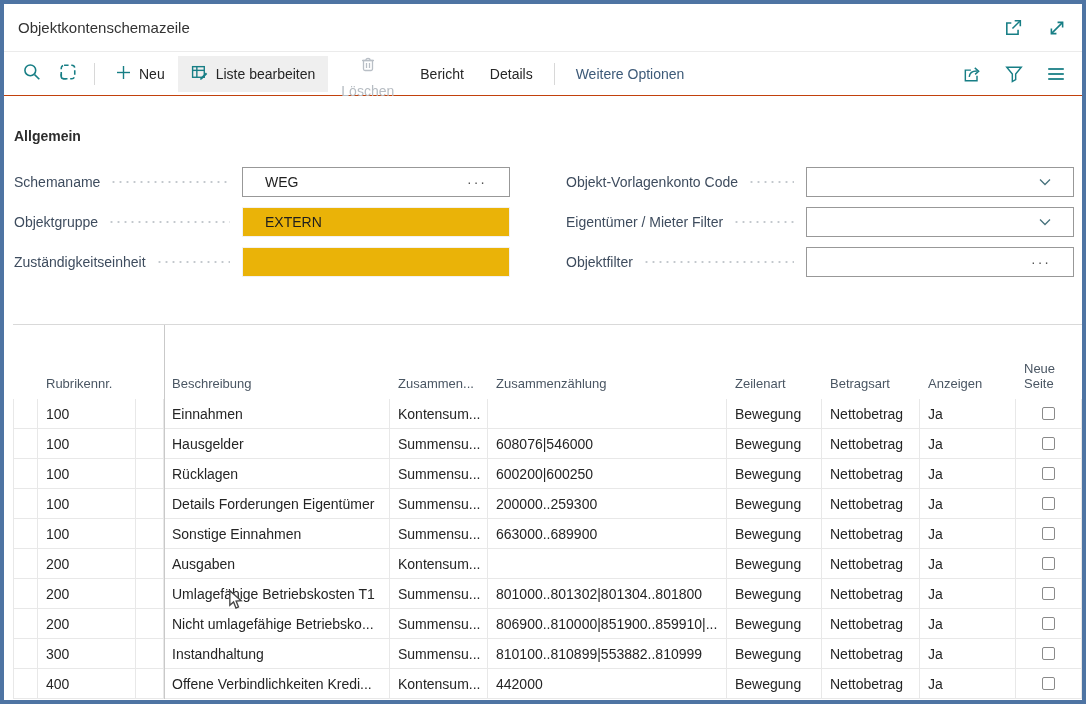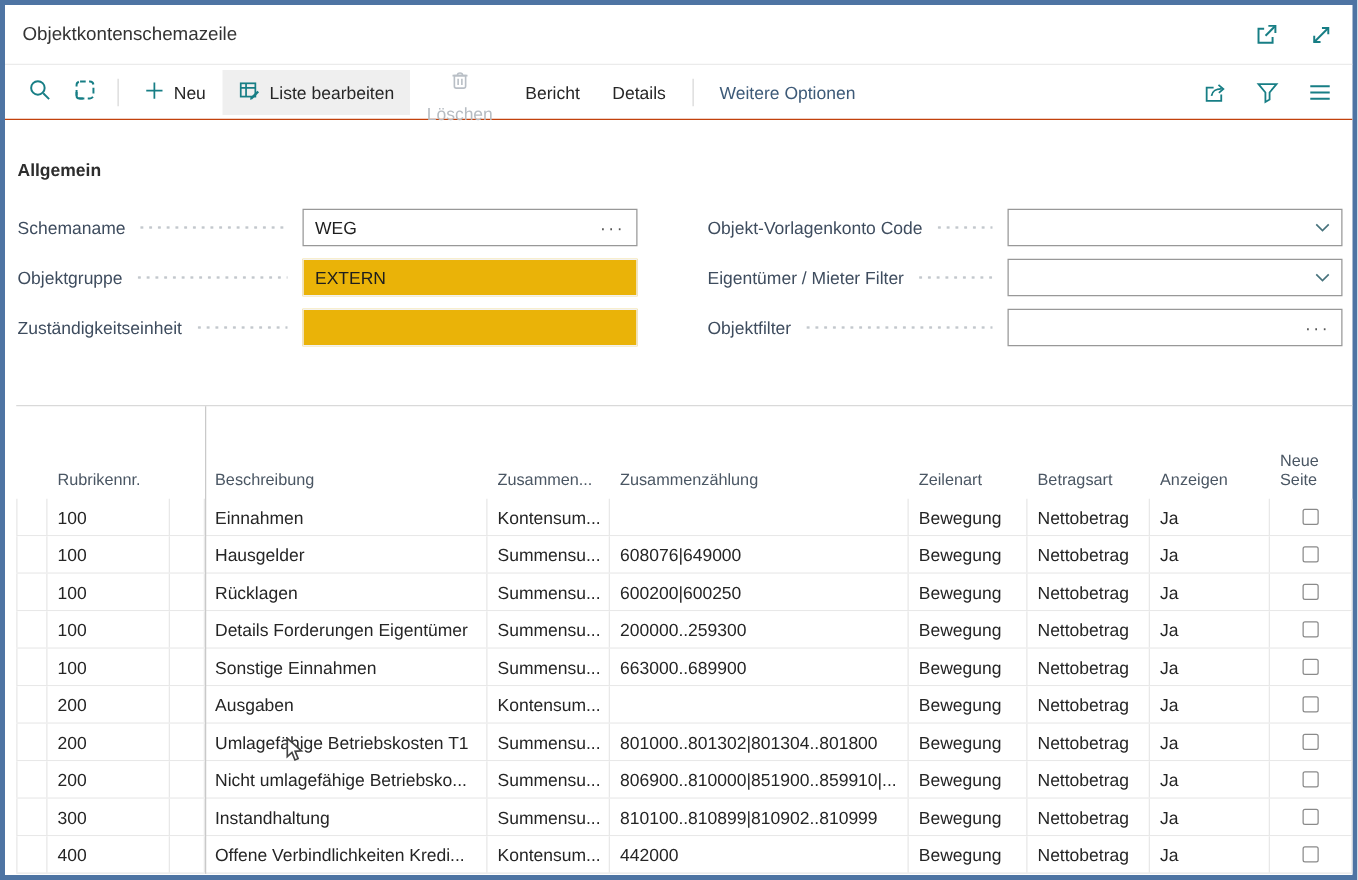--- a/index.html
+++ b/index.html
@@ -35,21 +35,21 @@
   .section-title { position:absolute; left:10px; top:32px; font-size:14px; font-weight:bold; color:#2d2d2d; }
   .form-col { position:absolute; top:71px; }
   .form-col.left  { left:10px;  width:496px; }
   .form-col.right { left:562px; width:508px; }
   .frow { display:flex; align-items:center; height:30px; margin-bottom:10px; }
   .flabel { font-size:14px; color:#3e4c5e; white-space:nowrap; }
   .leader { flex:1; height:2px; margin:0 12px 0 10px;
             background-image:radial-gradient(circle, #c3c8cd 1px, transparent 1.2px);
             background-size:7px 2px; background-repeat:repeat-x; background-position:left center; }
   .field { flex:none; width:268px; height:30px; border:1px solid #989898; background:#fff;
-           display:flex; align-items:center; padding:0 9px; font-size:14px; color:#1e1e1e; }
+           display:flex; align-items:center; padding:0 22px; font-size:14px; color:#1e1e1e; }
   .field .val { flex:1; white-space:nowrap; overflow:hidden; }
   .field.readonly { background:#eab308; border-color:#f2f1f1; }
   .assist-btn { color:#555; font-size:14px; letter-spacing:2px; cursor:pointer; line-height:1; }
   .dd-btn { display:flex; align-items:center; cursor:pointer; }
 
   
   .table-wrap { position:relative; margin-left:9px; width:1069px; border-top:1px solid #d9d9d9; }
   .grid-row { display:grid; grid-template-columns:25px 98px 28px 226px 98px 239px 95px 98px 96px 66px; }
   .thead { height:74px; }
   .th { display:flex; align-items:flex-end; padding:0 8px 8px 8px; font-size:13px;
@@ -263,21 +263,21 @@
           <div class="td center">
             <span class="cb"></span>
           </div>
         </div>
         <div class="trow grid-row">
           <div class="td"></div>
           <div class="td">100</div>
           <div class="td"></div>
           <div class="td">Hausgelder</div>
           <div class="td">Summensu...</div>
-          <div class="td">608076|649000</div>
+          <div class="td">608076|546000</div>
           <div class="td">Bewegung</div>
           <div class="td">Nettobetrag</div>
           <div class="td">Ja</div>
           <div class="td center">
             <span class="cb"></span>
           </div>
         </div>
         <div class="trow grid-row">
           <div class="td"></div>
           <div class="td">100</div>
@@ -361,21 +361,21 @@
           <div class="td center">
             <span class="cb"></span>
           </div>
         </div>
         <div class="trow grid-row">
           <div class="td"></div>
           <div class="td">300</div>
           <div class="td"></div>
           <div class="td">Instandhaltung</div>
           <div class="td">Summensu...</div>
-          <div class="td">810100..810899|810902..810999</div>
+          <div class="td">810100..810899|553882..810999</div>
           <div class="td">Bewegung</div>
           <div class="td">Nettobetrag</div>
           <div class="td">Ja</div>
           <div class="td center">
             <span class="cb"></span>
           </div>
         </div>
         <div class="trow grid-row">
           <div class="td"></div>
           <div class="td">400</div>

